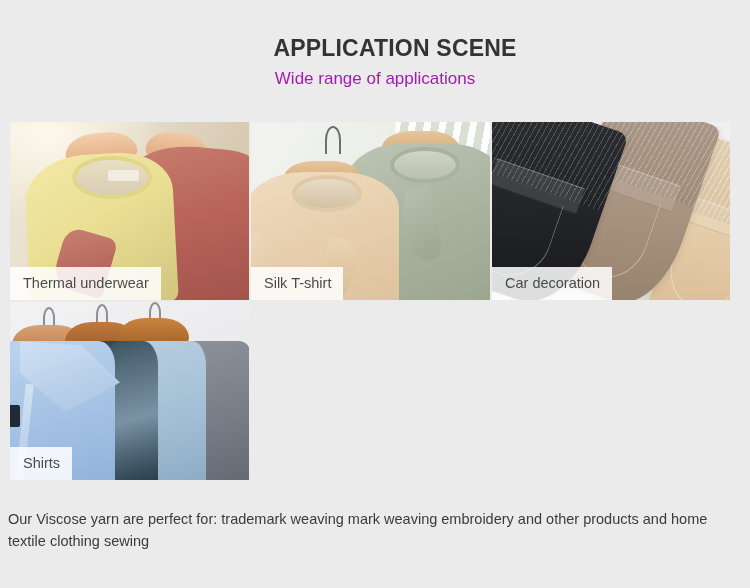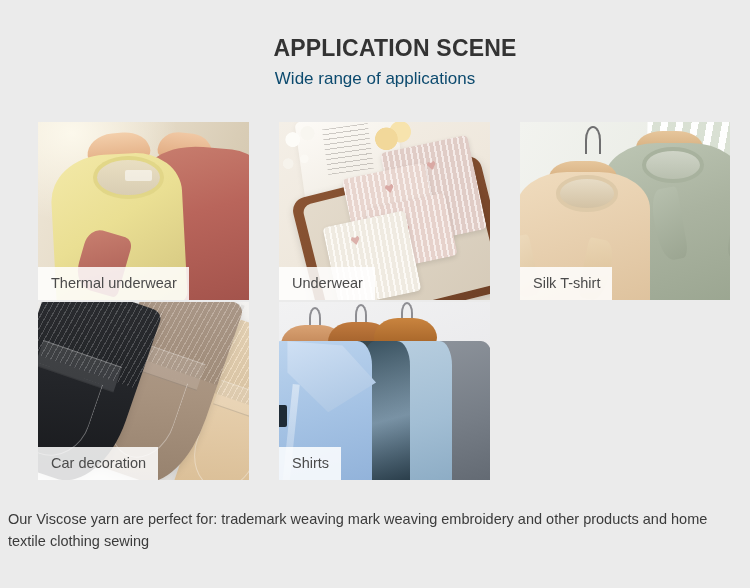--- a/index.html
+++ b/index.html
@@ -31,21 +31,21 @@
     font-weight: bold;
     color: #333333;
     letter-spacing: 0.2px;
     line-height: 1.1;
     margin: 0;
     padding-left: 40px;
   }
   .header-subtitle {
     font-size: 17px;
     font-weight: normal;
-    color: #0c4a6e;
+    color: #a21caf;
     margin: 9px 0 0 0;
     line-height: 1.1;
   }
 
   
   .grid {
     position: absolute;
     left: 10px;
     top: 122px;
     width: 720px;
@@ -53,21 +53,20 @@
     grid-template-columns: 239px 239px 238px;
     grid-template-rows: 178px 178px;
     column-gap: 2px;
     row-gap: 2px;
   }
 
   .tile {
     position: relative;
     overflow: hidden;
     background: #d8d4cd;
-    margin-left: 28px;
   }
 
   .tile-art {
     position: absolute;
     inset: 0;
   }
 
   .tile-label {
     position: absolute;
     left: 0;
@@ -428,41 +427,20 @@
         <div class="t1-top-rust"></div>
         <div class="t1-hanger-y"></div>
         <div class="t1-top-yellow"></div>
         <div class="t1-collar"></div>
         <div class="t1-tag"></div>
         <div class="t1-sleeve"></div>
       </div>
       <div class="tile-label">Thermal underwear</div>
     </div>
 
-    <div class="tile">
-      <div class="tile-art">
-        <div class="t2-bg"></div>
-        <div class="t2-book"></div>
-        <div class="t2-booklines"></div>
-        <div class="t2-flowers"></div>
-        <div class="t2-yellowflower"></div>
-        <div class="t2-tray">
-          <div class="t2-trayinner"></div>
-        </div>
-        <div class="t2-fold t2-f1"></div>
-        <div class="t2-heart" style="left:70%; top:22%;"></div>
-        <div class="t2-fold t2-f2"></div>
-        <div class="t2-heart" style="left:50%; top:35%;"></div>
-        <div class="t2-fold t2-f3"></div>
-        <div class="t2-heart" style="left:58%; top:58%;"></div>
-        <div class="t2-fold t2-f4"></div>
-        <div class="t2-heart" style="left:34%; top:64%; background:#dcb1ab;"></div>
-      </div>
-      <div class="tile-label">Underwear</div>
-    </div>
 
 
     <div class="tile">
       <div class="tile-art">
         <div class="t5-bg"></div>
         <div class="t5-blinds"></div>
         <div class="t5-hanger t5-hanger-g"></div>
         <div class="t5-shirt t5-green">
           <div class="t5-green-sleeveL"></div>
           <div class="t5-green-sleeveR"></div>

